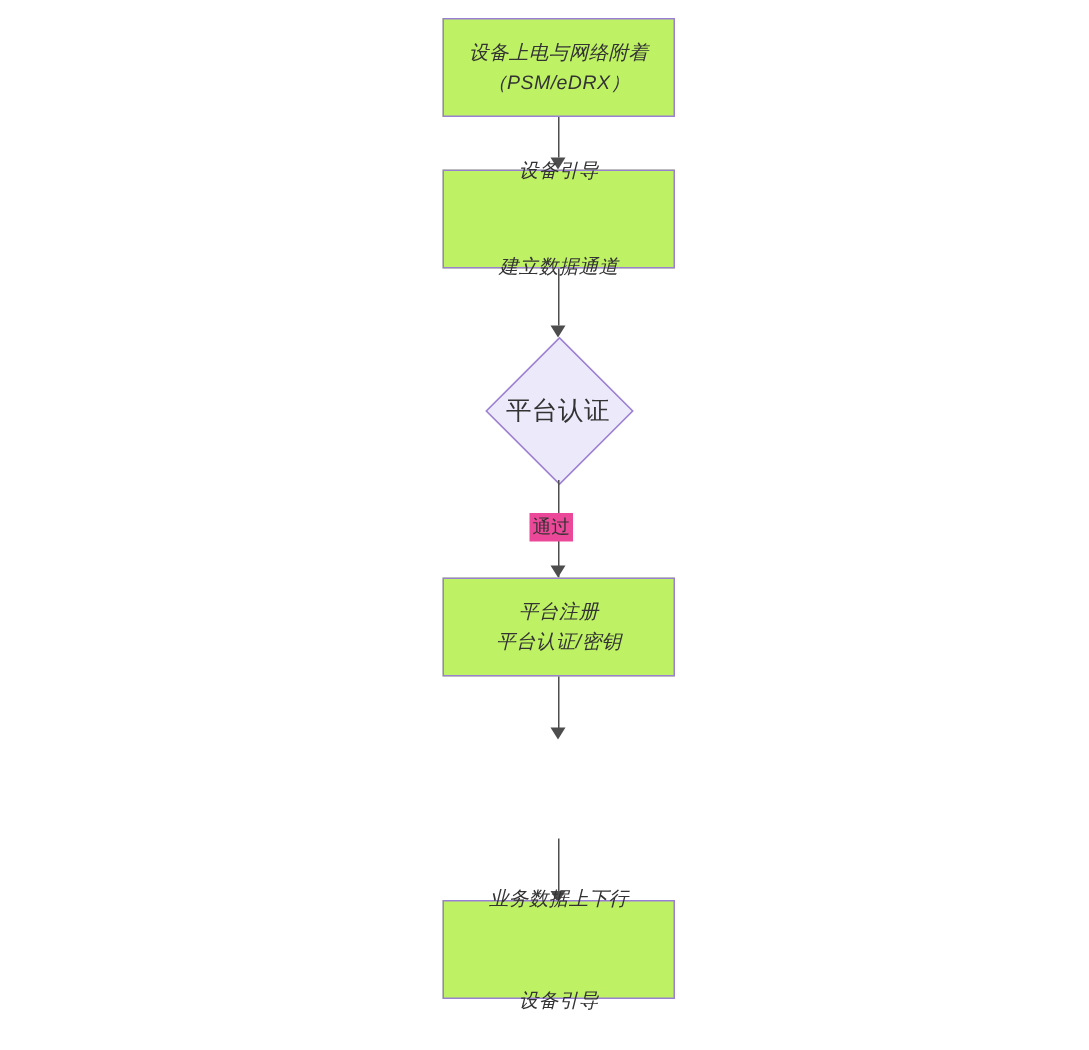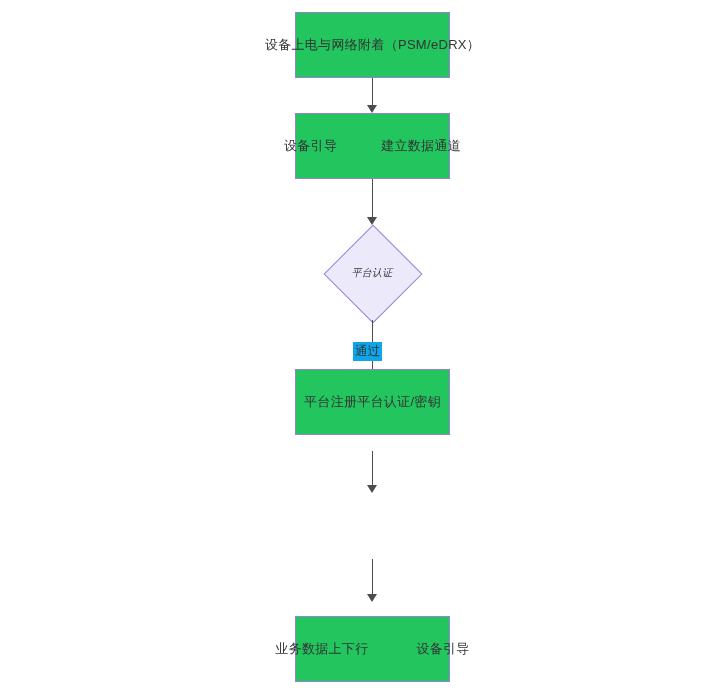--- a/index.html
+++ b/index.html
@@ -22,31 +22,32 @@
     width: 726px;
     height: 700px;
   }
 
   
   .node-box {
     position: absolute;
     box-sizing: border-box;
     width: 155px;
     height: 66px;
-    background: #22c55e;
+    background: #bef264;
     border: 1px solid #9b7fd4;
     display: flex;
-    flex-direction: row;
+    flex-direction: column;
     align-items: center;
     justify-content: center;
     color: #333333;
     font-size: 13px;
     line-height: 20px;
     letter-spacing: 0.3px;
     white-space: nowrap;
+    font-style: italic;
   }
   .node-box .line-1,
   .node-box .line-2 {
     display: block;
     text-align: center;
   }
 
   
   .node-diamond {
     position: absolute;
@@ -68,24 +69,23 @@
   .node-diamond .diamond-label {
     position: absolute;
     left: 0;
     top: 0;
     width: 96px;
     height: 96px;
     display: flex;
     align-items: center;
     justify-content: center;
     color: #333333;
-    font-size: 10px;
+    font-size: 17px;
     letter-spacing: 0.3px;
     white-space: nowrap;
-    font-style: italic;
   }
 
   
   .edge {
     position: absolute;
     width: 1px;
     background: #4d4d4d;
     left: 372px;
     margin-left: -0.5px;
   }
@@ -95,21 +95,21 @@
     margin-left: -5px;
     width: 0;
     height: 0;
     border-left: 5px solid transparent;
     border-right: 5px solid transparent;
     border-top: 8px solid #4d4d4d;
   }
 
   .edge-label {
     position: absolute;
-    background: #0ea5e9;
+    background: #ec4899;
     color: #333333;
     font-size: 12.5px;
     line-height: 17px;
     padding: 1px 2px;
     white-space: nowrap;
   }
 </style>
 </head>
 <body>
 
@@ -133,30 +133,30 @@
 
   <div class="node-diamond" style="left:324px; top:225px;">
     <div class="diamond-shape"></div>
     <div class="diamond-label">平台认证</div>
   </div>
 
   <div class="edge" style="top:320px; height:65px;"></div>
   <div class="edge-label" style="left:353px; top:342px;">通过</div>
   <div class="edge-head" style="top:377px;"></div>
 
-  <div class="node-box" style="left:295px; top:369px;align-items:center;">
+  <div class="node-box" style="left:295px; top:385px;align-items:center;">
     <span class="line-1">平台注册</span>
     <span class="line-2">平台认证/密钥</span>
   </div>
 
   <div class="edge" style="top:451px; height:35px;"></div>
   <div class="edge-head" style="top:485px;"></div>
 
 
   <div class="edge" style="top:559px; height:35px;"></div>
   <div class="edge-head" style="top:594px;"></div>
 
-  <div class="node-box" style="left:295px; top:616px;gap:48px;">
+  <div class="node-box" style="left:295px; top:600px;gap:48px;">
     <span class="line-1">业务数据上下行</span>
     <span class="line-2">设备引导</span>
   </div>
 
 </div>
 
 </body></html>

